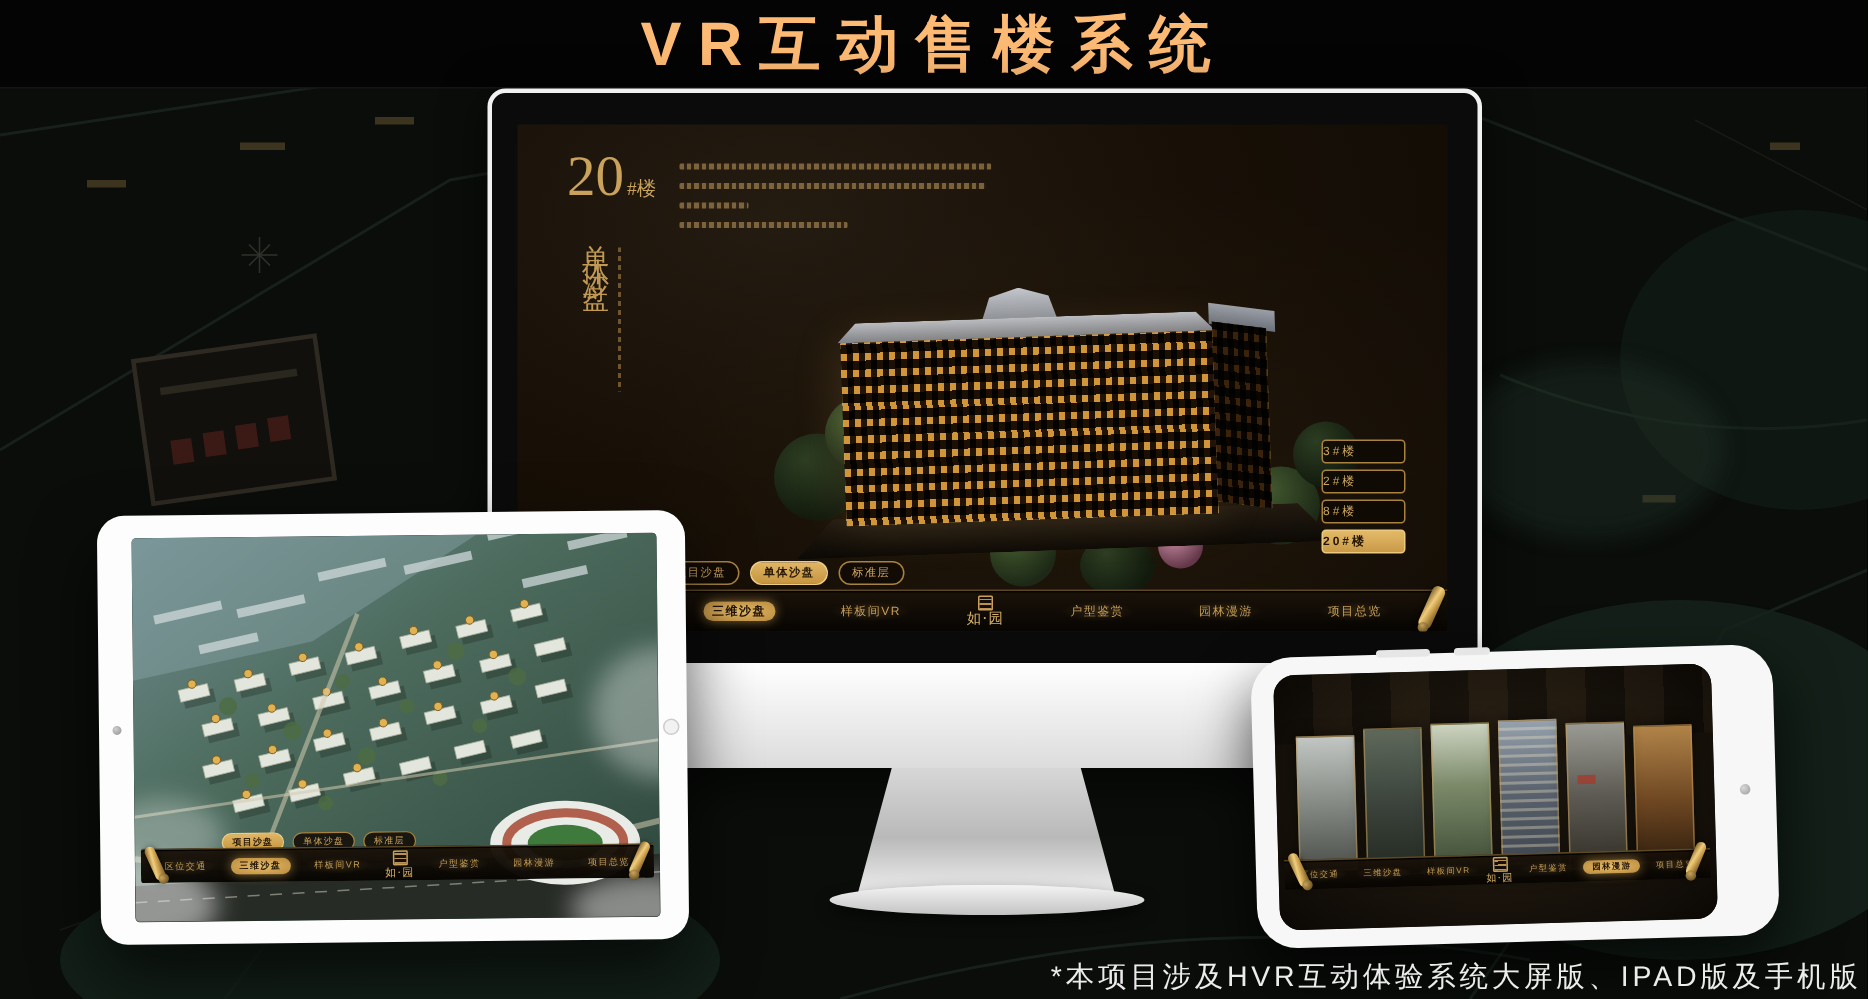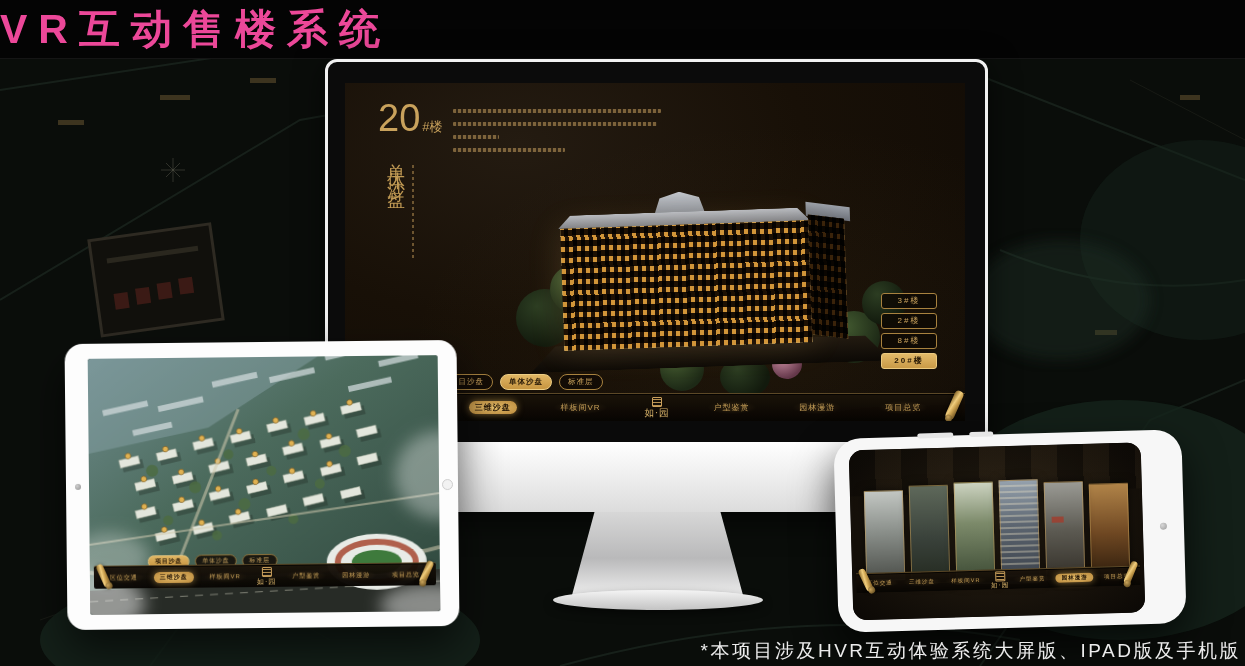--- a/index.html
+++ b/index.html
@@ -1,21 +1,21 @@
 <!DOCTYPE html>
 <html><head>
 <meta charset="utf-8">
 <style>
   html,body{margin:0;padding:0;background:#000;}
   .stage{position:relative;width:1245px;height:666px;margin:0 auto;overflow:hidden;
          background:#0a0d0a;font-family:"Liberation Sans",sans-serif;}
   .bg-map{position:absolute;inset:0;}
   .title-band{position:absolute;top:0;left:0;width:100%;height:58px;background:#040404;
               border-bottom:1px solid rgba(255,255,255,.07);}
-  .page-title{position:absolute;top:2px;left:0;width:100%;text-align:left;color:#ec4899;
+  .page-title{position:absolute;top:2px;left:0;width:100%;text-align:center;color:#fdba74;
               font-size:41px;font-weight:bold;letter-spacing:11px;}
 
   
   .monitor{position:absolute;left:0;top:0;}
   .monitor-frame{position:absolute;left:325px;top:59px;width:657px;height:380px;
                  background:#0b0b0b;border:3px solid #f1f1f1;border-radius:12px 12px 2px 2px;
                  box-shadow:0 6px 30px rgba(0,0,0,.6);}
   .monitor-chin{position:absolute;left:327px;top:442px;width:659px;height:70px;
                 background:linear-gradient(180deg,#ffffff,#ececec 55%,#dcdcdc);
                 border-radius:2px 2px 6px 6px;box-shadow:0 12px 28px rgba(0,0,0,.55);}
@@ -23,21 +23,21 @@
               background:linear-gradient(180deg,#d7d7d7,#b9b9ba 55%,#efefef);
               clip-path:polygon(14% 0,86% 0,99% 100%,1% 100%);}
   .stand-base{position:absolute;left:553px;top:590px;width:210px;height:20px;border-radius:50%;
               background:linear-gradient(180deg,#f4f4f4,#c3c3c3);box-shadow:0 4px 10px rgba(0,0,0,.5);}
 
   .monitor-screen{position:absolute;left:17px;top:21px;width:620px;height:338px;overflow:hidden;
       background:radial-gradient(ellipse at 28% 18%,#241b11 0%,#181007 45%,#0f0a05 100%);}
   .screen-glow{position:absolute;inset:0;background:radial-gradient(ellipse at 70% 80%,rgba(120,90,40,.10),transparent 60%);}
 
   .blk{position:absolute;left:33px;top:16px;color:#c69f58;}
-  .blk-num{font-family:Liberation Sans, sans-serif;font-size:38px;line-height:1;color:#c9a25c;}
+  .blk-num{font-family:Liberation Serif, serif;font-size:38px;line-height:1;color:#c9a25c;}
   .blk-suffix{font-size:13px;margin-left:2px;color:#c9a25c;}
   .blk-vert{writing-mode:vertical-rl;font-family:"DejaVu Serif",serif;font-size:18px;
             letter-spacing:9px;margin-top:12px;margin-left:6px;color:#c19a54;}
   .blk-vert-sub{position:absolute;left:34px;top:66px;width:2px;height:96px;
                 background:repeating-linear-gradient(180deg,rgba(190,150,85,.5) 0 3px,transparent 3px 6px);}
 
   .desc{position:absolute;left:108px;top:26px;width:210px;}
   .desc-line{height:4px;margin-bottom:9px;border-radius:1px;
      background:repeating-linear-gradient(90deg,rgba(200,160,95,.55) 0 3px,rgba(200,160,95,.08) 3px 5px);}
 
@@ -65,21 +65,21 @@
       background:linear-gradient(180deg,#9ba0a8,#6b6f77);}
   .plat{position:absolute;left:-24px;bottom:6px;width:360px;height:26px;
         background:linear-gradient(180deg,#231b11,#0c0905);
         clip-path:polygon(7% 0,93% 0,100% 100%,0 100%);}
   .tr{position:absolute;border-radius:50%;}
   .tr.g{background:radial-gradient(circle at 35% 30%,#41582f,#1d2916 72%);}
   .tr.d{background:radial-gradient(circle at 35% 30%,#2c3d22,#121a0d 72%);}
   .tr.p{background:radial-gradient(circle at 35% 30%,#c78ba2,#64384a 72%);}
 
   .floor-btns{position:absolute;right:28px;top:210px;display:flex;flex-direction:column;gap:4px;}
-  .fbtn{width:54px;height:14px;line-height:14px;text-align:center;font-size:8px;letter-spacing:2px;
+  .fbtn{width:54px;height:14px;line-height:14px;text-align:left;font-size:8px;letter-spacing:2px;
         color:#cda55e;background:rgba(14,9,4,.85);border:1px solid #a8823f;border-radius:3px;cursor:pointer;}
   .fbtn.active{background:linear-gradient(180deg,#e3ba69,#c99a47);color:#241604;border-color:#ecca7f;font-weight:bold;}
 
   .subtabs{position:absolute;display:flex;gap:7px;}
   .subtabs.m{left:96px;bottom:31px;}
   .subtabs.t{left:58px;bottom:46px;transform:scale(.8);transform-origin:left bottom;}
   .pill{font-size:7.5px;letter-spacing:1px;color:#cda55e;background:rgba(18,11,5,.85);
         border:1px solid #a8823f;border-radius:8px;padding:2px 8px;cursor:pointer;white-space:nowrap;}
   .pill.active{background:linear-gradient(180deg,#e0b664,#c69540);color:#2a1b08;border-color:#eccd84;font-weight:bold;}
 

